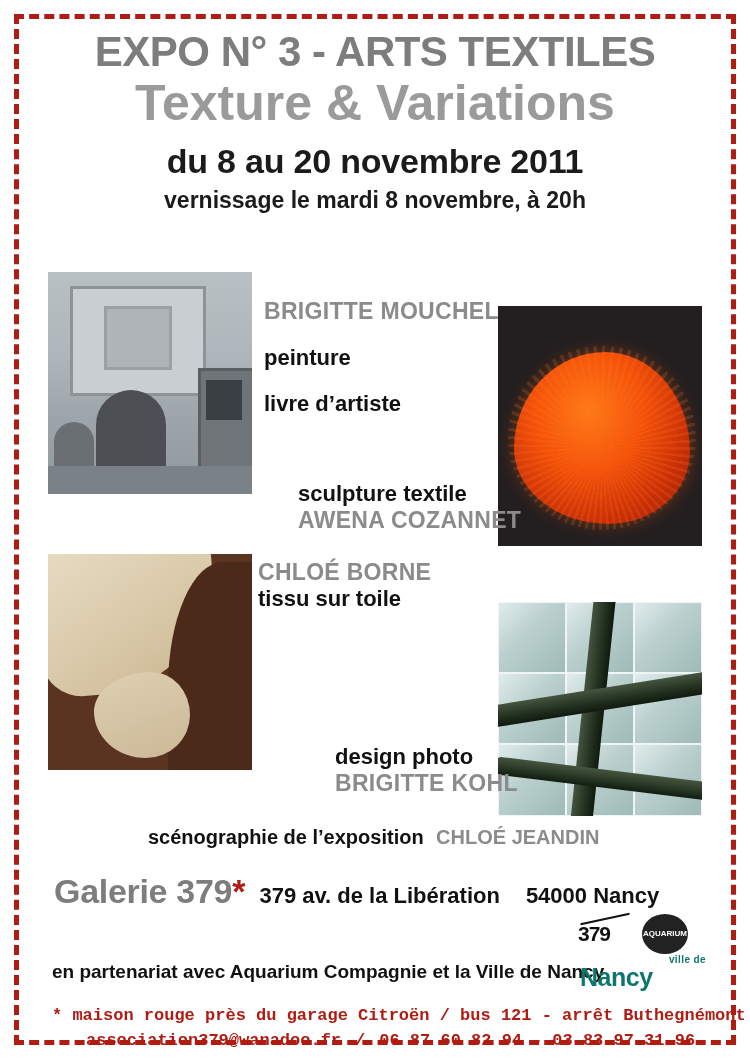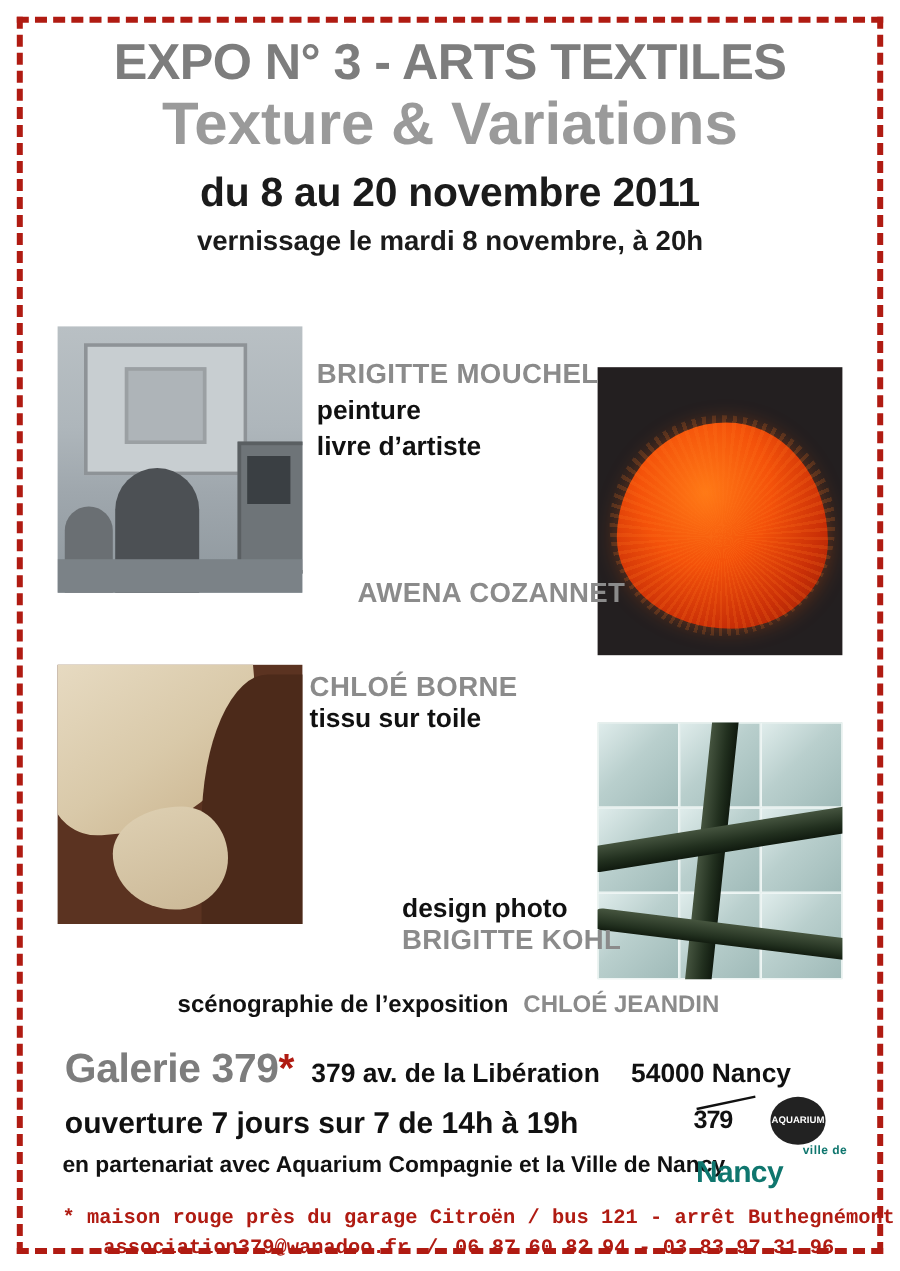--- a/index.html
+++ b/index.html
@@ -221,21 +221,21 @@
     letter-spacing: 0.3px;
     white-space: nowrap;
   }
   .artist-role {
     font-size: 22px;
     font-weight: bold;
     color: #111111;
     white-space: nowrap;
   }
   .txt-mouchel { left: 234px; top: 272px; }
-  .txt-mouchel .artist-role { margin-top: 4px; }
+  .txt-mouchel .artist-role { margin-top: 20px; }
   .txt-cozannet { left: 268px; top: 455px; text-align: left; }
   .txt-borne { left: 228px; top: 533px; }
   .txt-kohl { left: 305px; top: 718px; }
   .txt-scenographie {
     left: 118px; top: 800px;
     white-space: nowrap;
   }
   .txt-scenographie .role-inline {
     font-size: 20px; font-weight: bold; color: #111; margin-right: 8px;
   }
@@ -415,20 +415,21 @@
       <div class="rope rope-c"></div>
     </div>
 
     <div class="block txt-mouchel">
       <div class="artist-name">BRIGITTE MOUCHEL</div>
       <div class="artist-role">peinture</div>
       <div class="artist-role">livre d’artiste</div>
     </div>
 
     <div class="block txt-cozannet">
+      <div class="artist-role">sculpture textile</div>
       <div class="artist-name">AWENA COZANNET</div>
     </div>
 
     <div class="block txt-borne">
       <div class="artist-name">CHLOÉ BORNE</div>
       <div class="artist-role">tissu sur toile</div>
     </div>
 
     <div class="block txt-kohl">
       <div class="artist-role">design photo</div>
@@ -437,21 +438,20 @@
 
     <div class="block txt-scenographie">
       <span class="role-inline">scénographie de l’exposition</span>
       <span class="name-inline">CHLOÉ JEANDIN</span>
     </div>
 
     <div class="gallery-row">
       <span class="gallery-name">Galerie 379</span><span class="gallery-star">*</span><span class="gallery-addr">379 av. de la Libération</span><span class="gallery-city">54000 Nancy</span>
     </div>
 
-    <div class="hours">ouverture 7 jours sur 7 de 14h à 19h</div>
     <div class="partners">en partenariat avec Aquarium Compagnie et la Ville de Nancy</div>
 
     <div class="logos">
       <div class="logo-379">
         <span class="slash"></span>
         <span>379</span>
       </div>
       <div class="logo-aqua">AQUARIUM</div>
       <div class="logo-nancy">
         <div class="ville">ville de</div>

